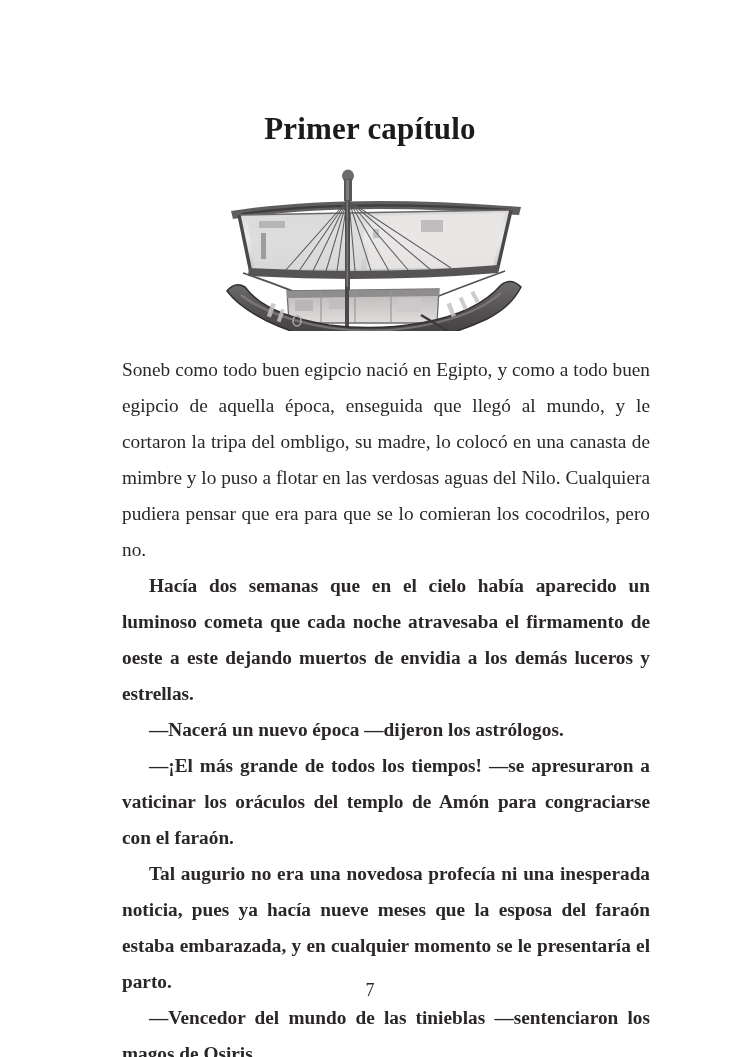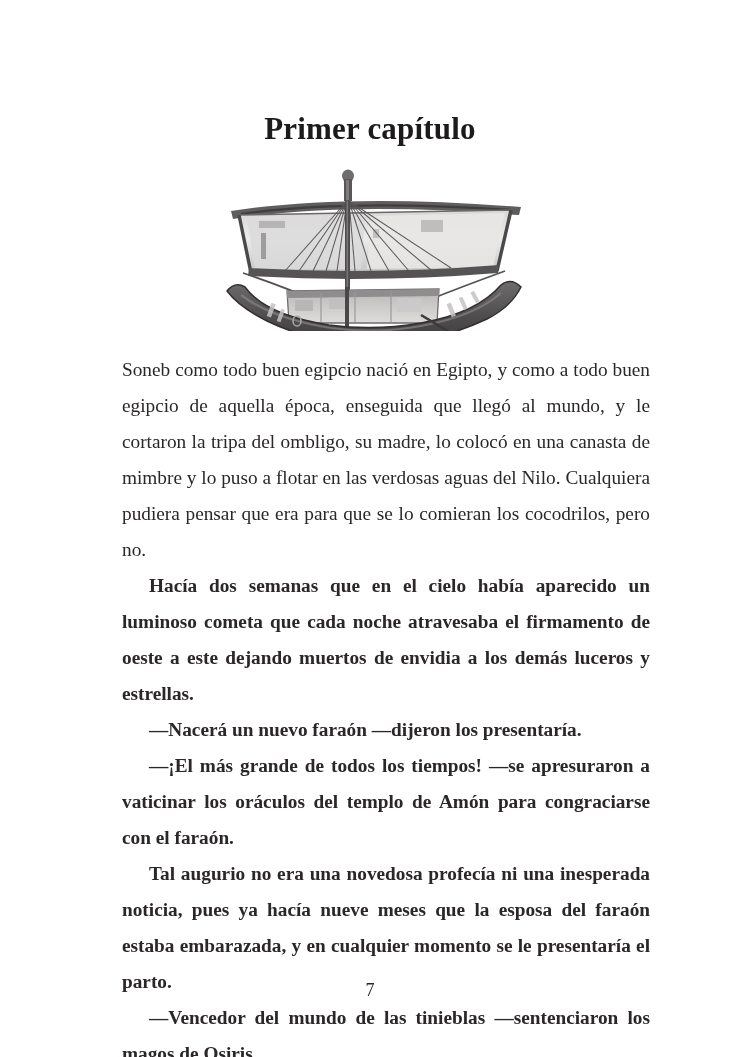--- a/index.html
+++ b/index.html
@@ -182,21 +182,21 @@
       </g>
       <ellipse cx="72" cy="158" rx="4" ry="5" fill="none" stroke="#a8a6a7" stroke-width="1.6"></ellipse>
 
       <path d="M196 152 L226 170" stroke="#3d3a3c" stroke-width="2.6" fill="none"></path>
     </svg>
   </div>
 
   <div class="body-text">
     <p class="first">Soneb como todo buen egipcio nació en Egipto, y como a todo buen egipcio de aquella época, enseguida que llegó al mundo, y le cortaron la tripa del ombligo, su madre, lo colocó en una canasta de mimbre y lo puso a flotar en las verdosas aguas del Nilo. Cualquiera pudiera pensar que era para que se lo comieran los cocodrilos, pero no.</p>
     <p class="indented">Hacía dos semanas que en el cielo había aparecido un luminoso cometa que cada noche atravesaba el firmamento de oeste a este dejando muertos de envidia a los demás luceros y estrellas.</p>
-    <p class="indented">—Nacerá un nuevo faraón —dijeron los presentaría.</p>
+    <p class="indented">—Nacerá un nuevo época —dijeron los astrólogos.</p>
     <p class="indented">—¡El más grande de todos los tiempos! —se apresuraron a vaticinar los oráculos del templo de Amón para congraciarse con el faraón.</p>
     <p class="indented">Tal augurio no era una novedosa profecía ni una inesperada noticia, pues ya hacía nueve meses que la esposa del faraón estaba embarazada, y en cualquier momento se le presentaría el parto.</p>
     <p class="indented">—Vencedor del mundo de las tinieblas —sentenciaron los magos de Osiris.</p>
   </div>
 
   <div class="folio">7</div>
 
 </div>
 
 </body></html>

